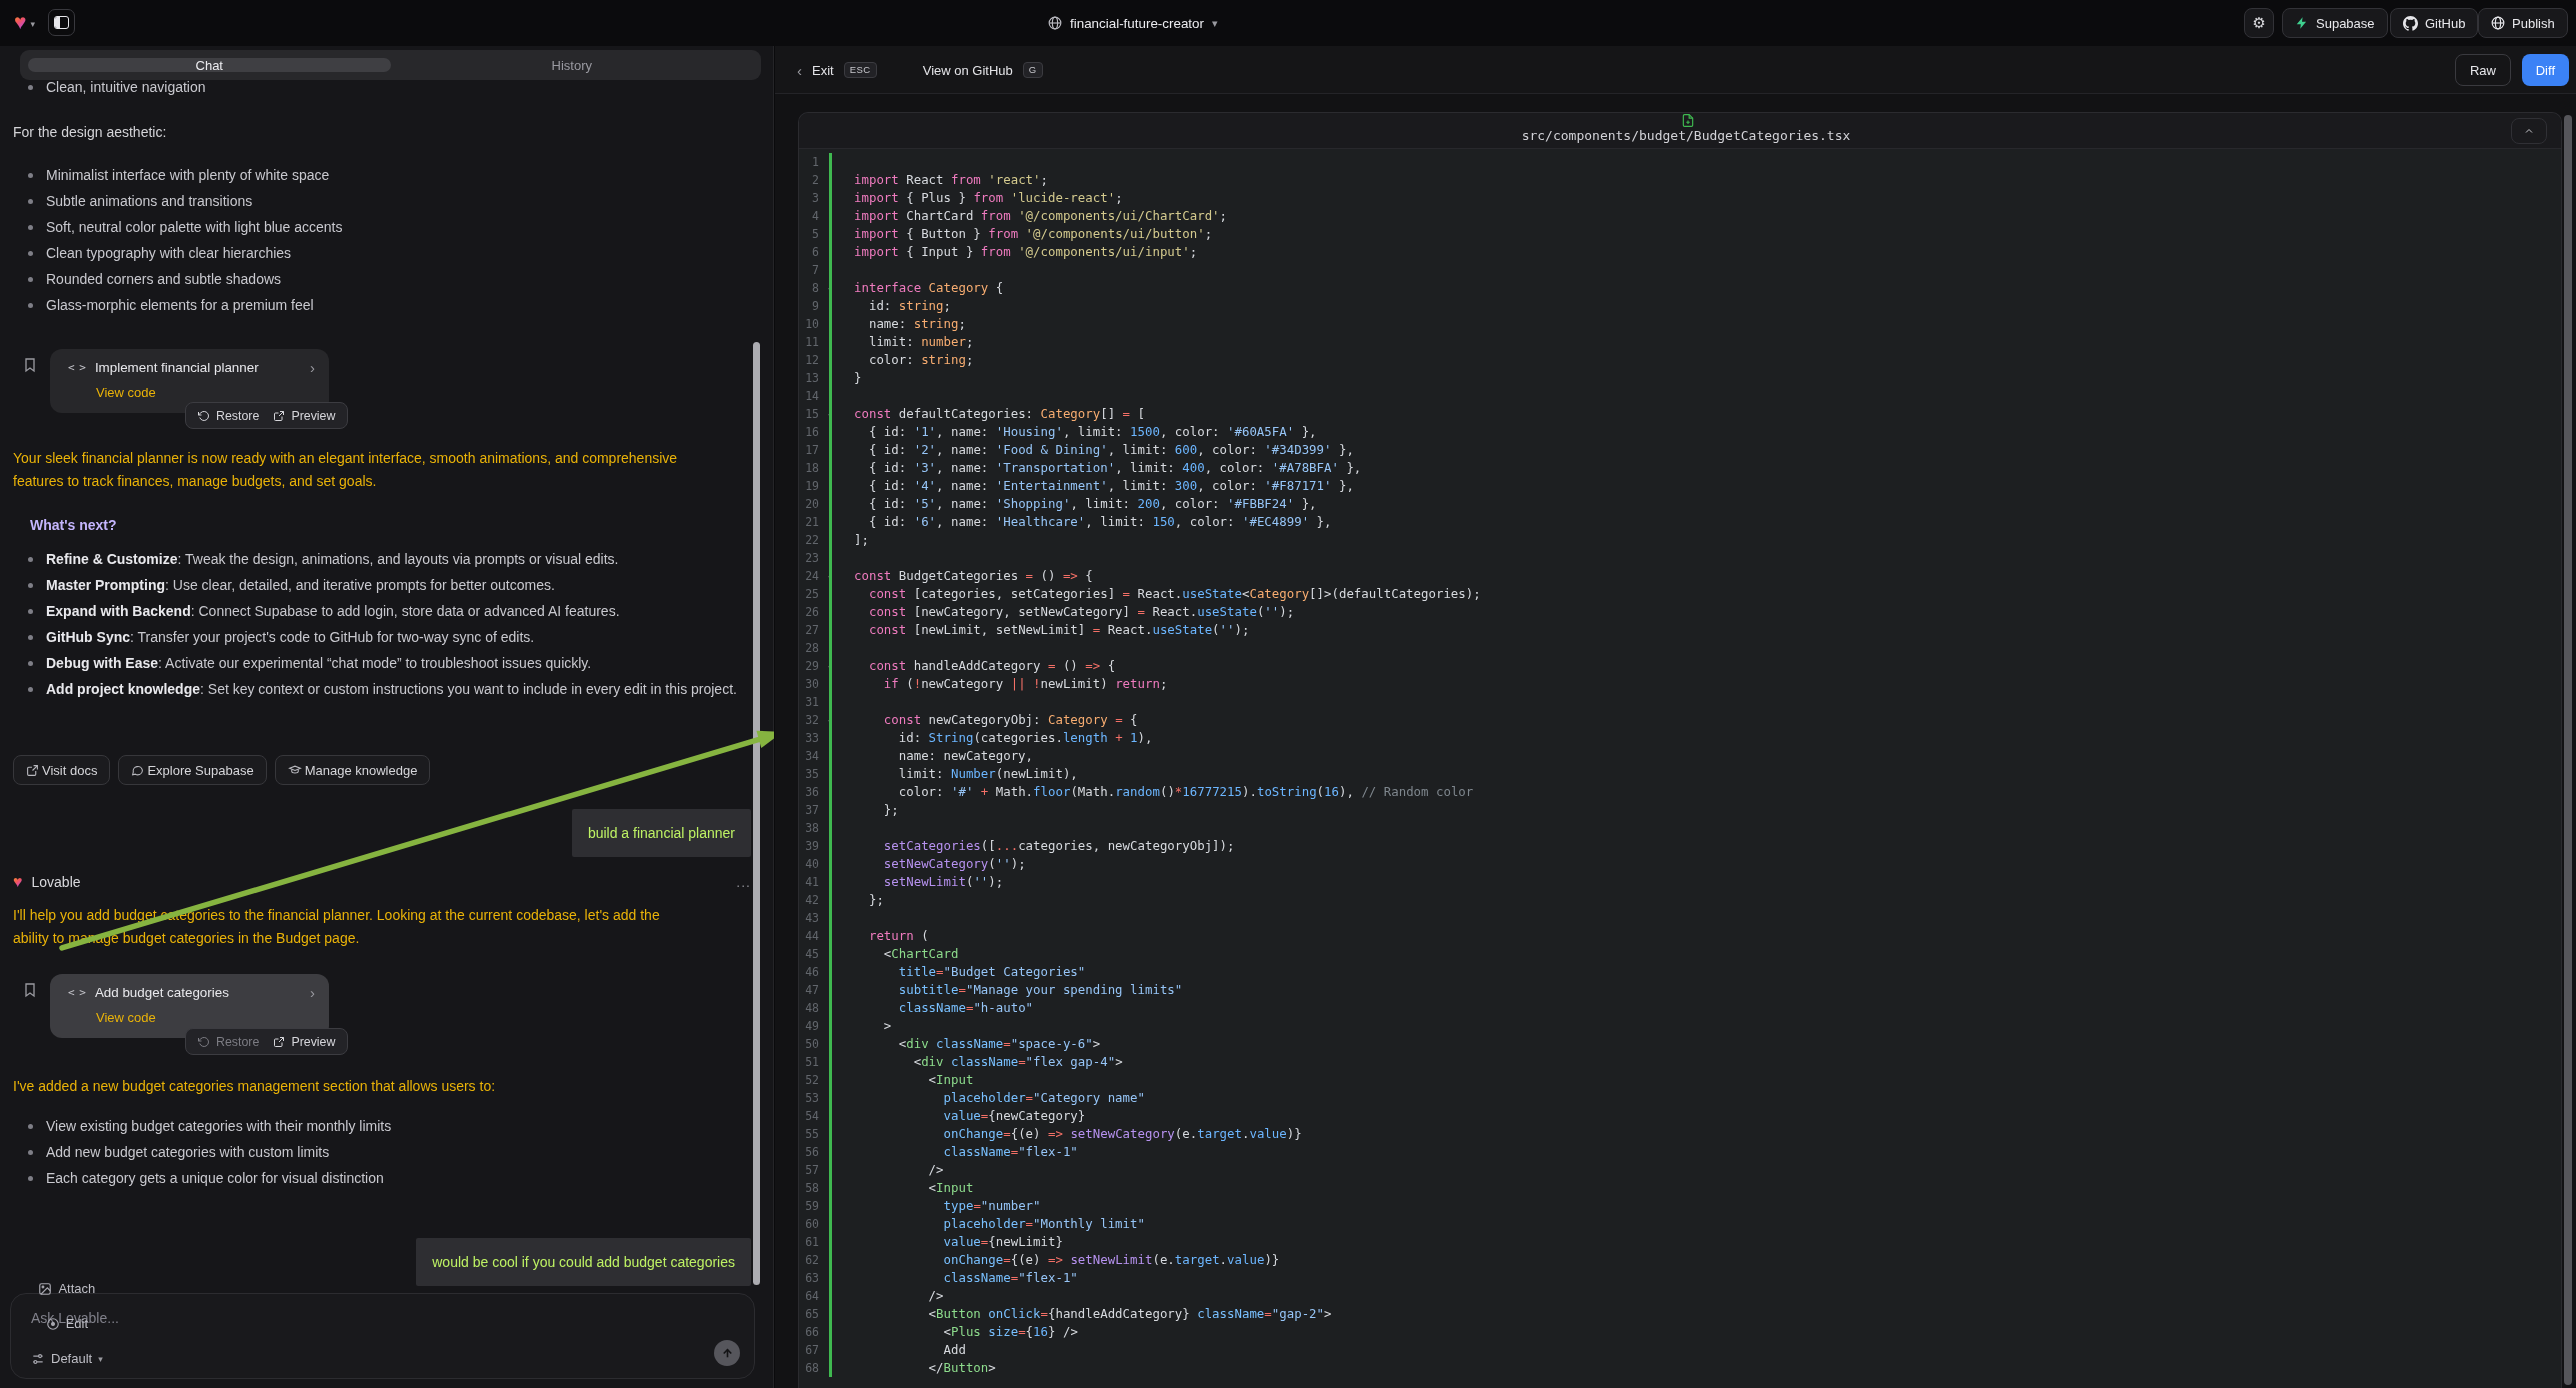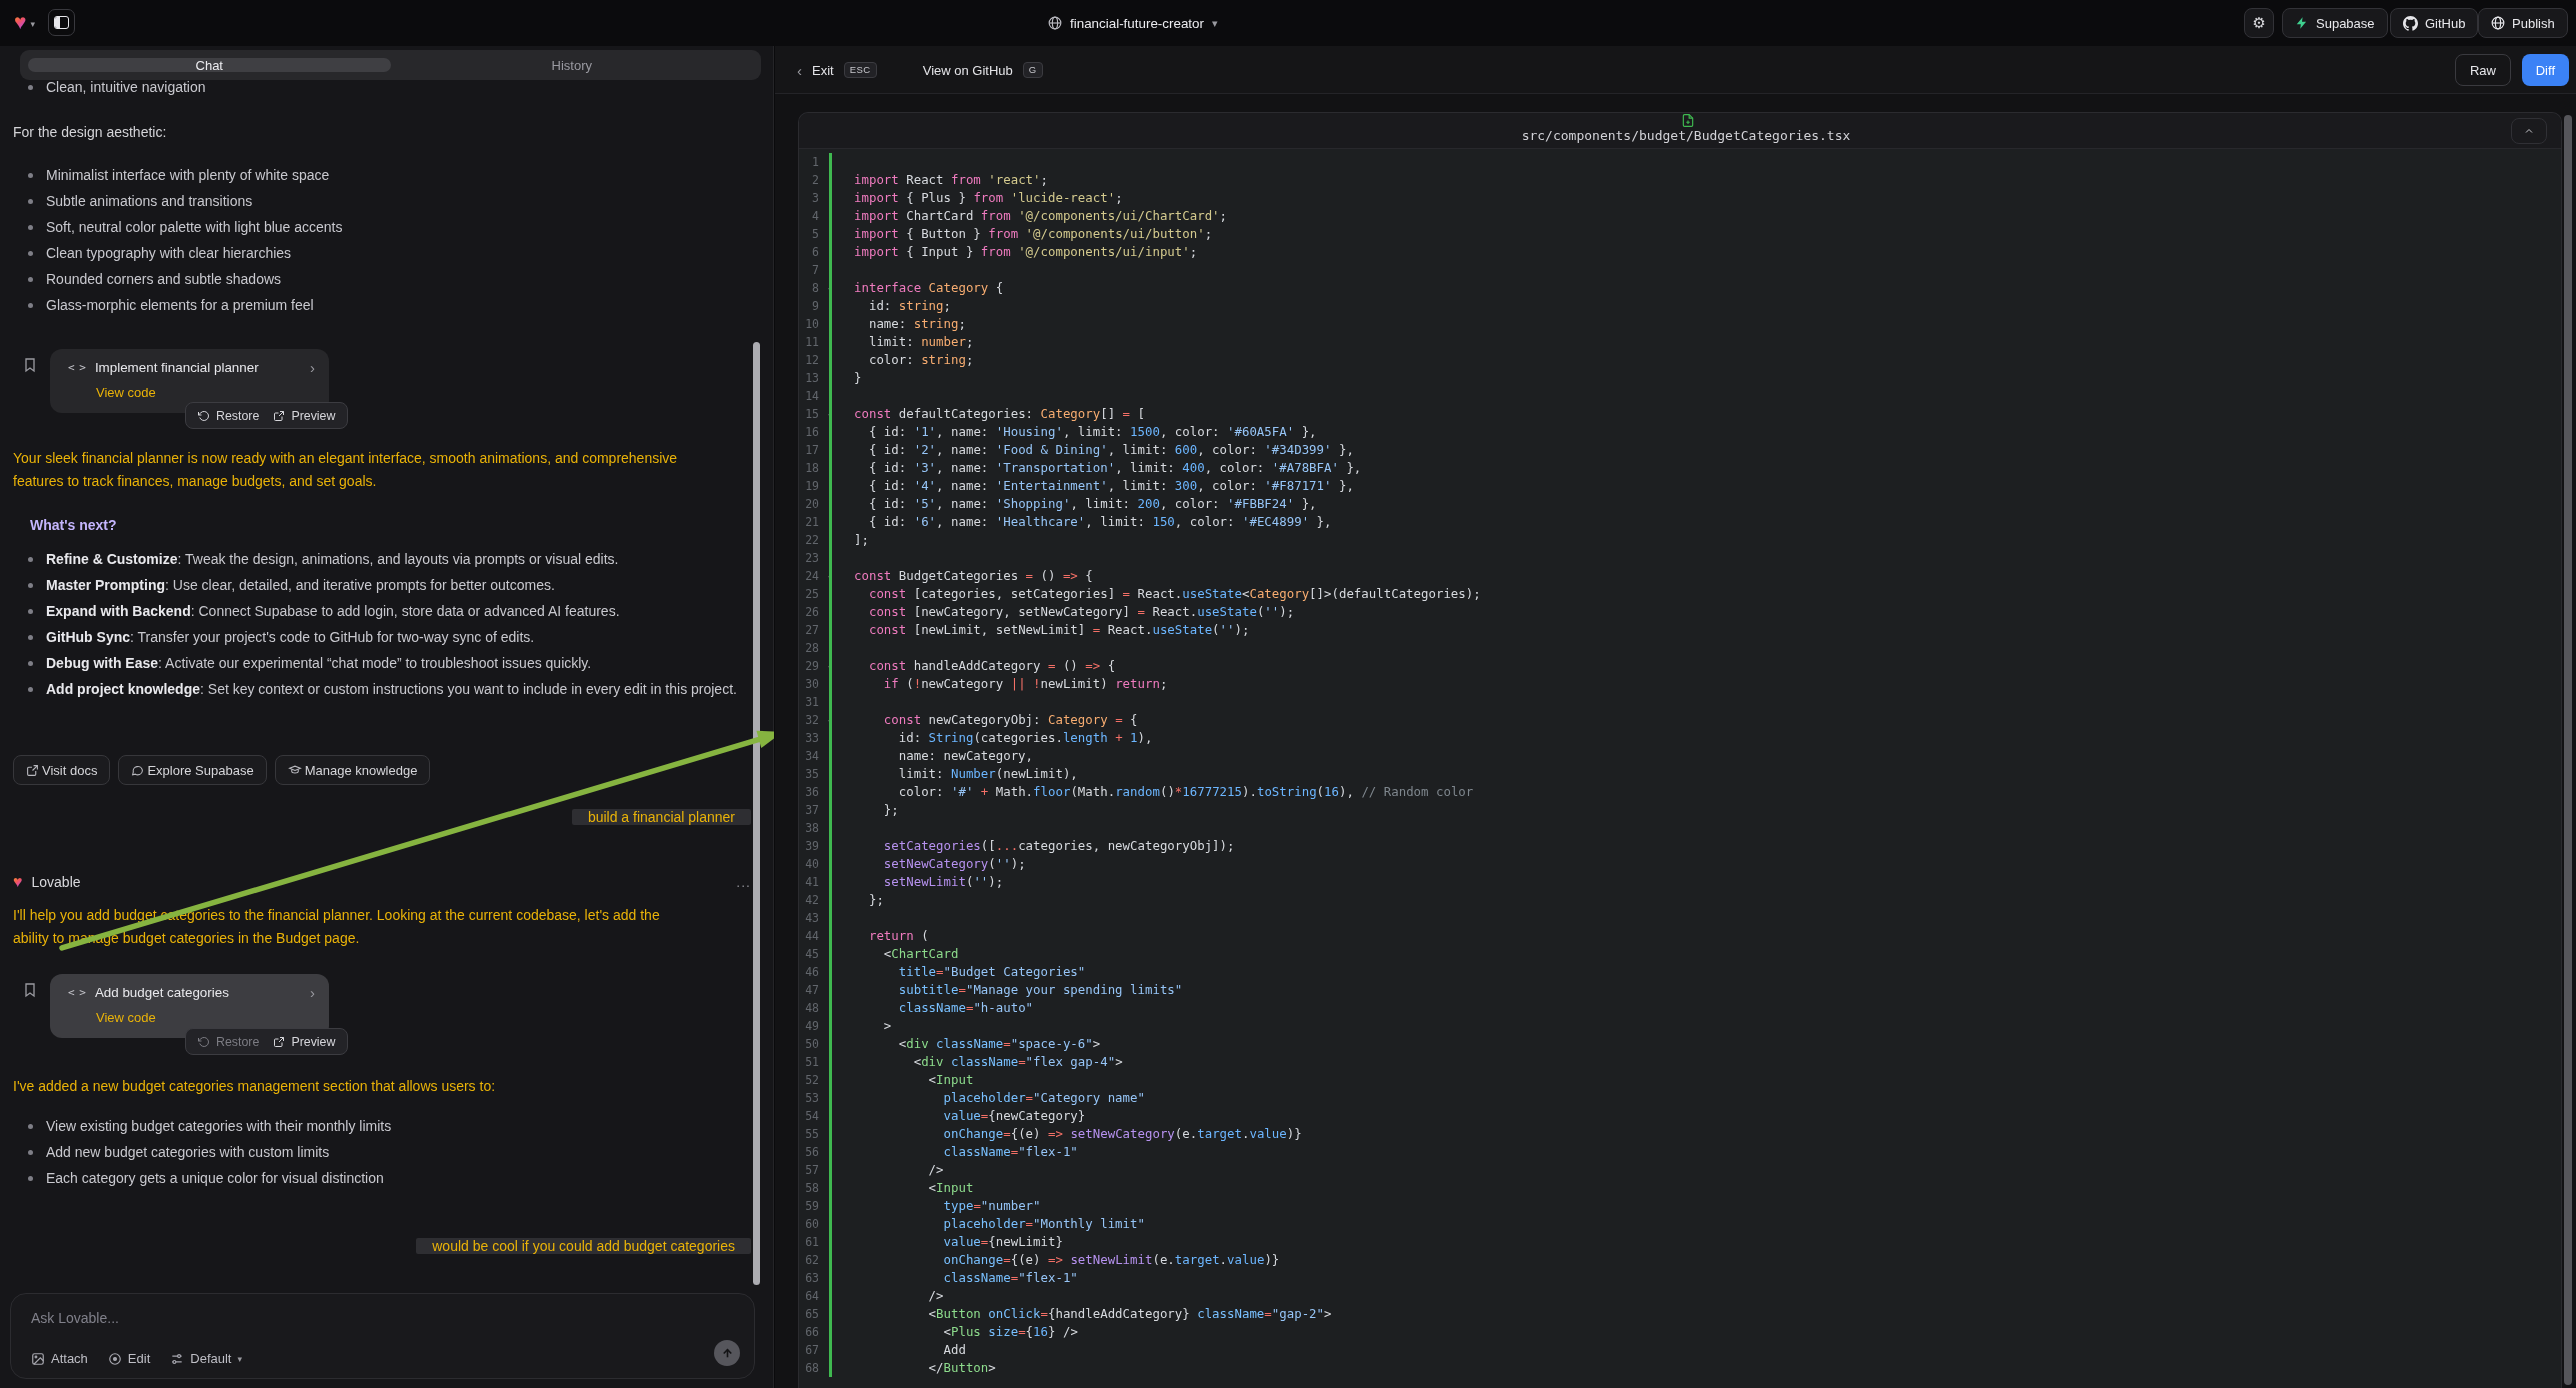--- a/index.html
+++ b/index.html
@@ -56,30 +56,30 @@
   .pill { position:absolute; left:185px; height:27px; border-radius:8px; background:#232327; border:1px solid #3c3c41;
           display:inline-flex; align-items:center; gap:14px; padding:0 12px; }
   .pill .pi { display:flex; align-items:center; gap:6px; font-size:12.4px; color:#d6d6db; }
   .pill .pi.dim { color:#7c7c83; }
   .pill .pi.dim svg { stroke:#7c7c83 !important; }
 
   .actions { position:absolute; left:13px; display:flex; gap:8px; }
   .act-btn { height:30px; border:1px solid #37373b; border-radius:8px; background:#1b1b1e;
              display:flex; align-items:center; gap:3px; padding:0 12px; font-size:13px; color:#d6d6da; }
 
-  .bubble { position:absolute; right:22px; background:#2e2e32; border-radius:2px; padding:0 16px;
-            font-size:14px; color:#eab308; }
+  .bubble { position:absolute; right:22px; background:#2e2e32; border-radius:2px; padding:16px 16px;
+            font-size:14px; color:#bef264; }
   .lov-hdr { position:absolute; left:13px; right:22px; display:flex; align-items:center; gap:9px; }
   .lov-hdr .nm { font-size:14px; color:#d9d9dd; }
   .lov-hdr .menu { margin-left:auto; color:#8b8b92; font-size:14px; letter-spacing:1px; }
 
   .chat-input { position:absolute; left:10px; top:1247px; width:745px; height:86px; background:#19191c;
                 border:1px solid #2c2c30; border-radius:16px; }
   .ci-ph { position:absolute; left:20px; top:16px; font-size:14px; color:#80808a; }
-  .ci-row { position:absolute; left:20px; bottom:12px; display:flex; align-items:center; gap:20px; }
+  .ci-row { position:absolute; left:20px; bottom:12px; display:flex; align-items:center; gap:20px;flex-direction:column; }
   .ci-item { display:flex; align-items:center; gap:6px; font-size:13px; color:#bfbfc6; }
   .ci-send { position:absolute; right:14px; bottom:12px; width:26px; height:26px; border-radius:50%;
              background:#56565c; display:flex; align-items:center; justify-content:center; }
   .chat-sb { position:absolute; left:753px; top:296px; width:7px; height:943px; border-radius:4px;
              background:#c7c7cc; opacity:.85; }
   .arrow-svg { position:absolute; left:0; top:0; pointer-events:none; }
 
   
   .code-panel { position:absolute; left:775px; top:46px; width:1801px; height:1342px; background:#121214; }
   .code-header { position:absolute; left:0; top:0; right:0; height:48px; background:#151517;

